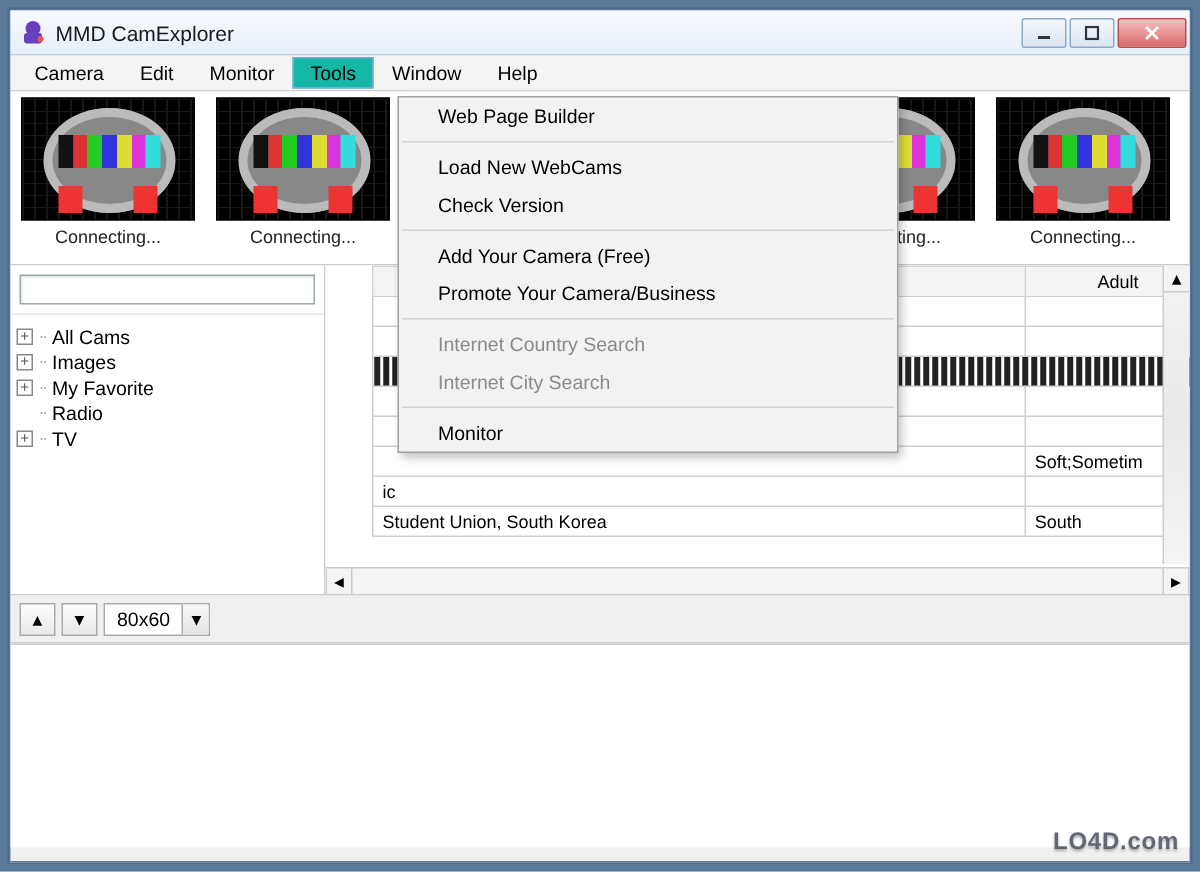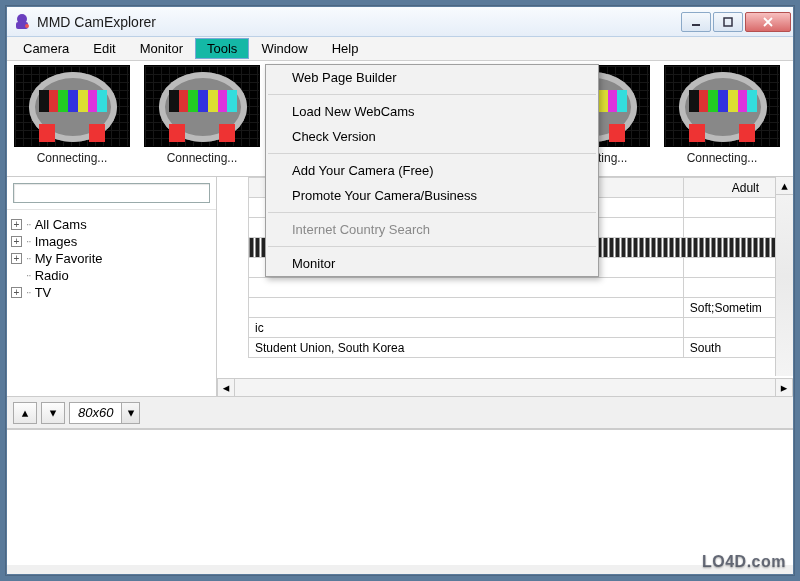--- a/index.html
+++ b/index.html
@@ -50,21 +50,21 @@
   th { background:#f4f4f4; font-weight:normal; position:relative; }
   .vscroll { position:absolute; right:0; top:0; bottom:20px; width:18px; background: repeating-linear-gradient(#f4f4f4,#eaeaea 50%,#f4f4f4); border-left:1px solid #ccc; }
   .vscroll .arrow { height:18px; border-bottom:1px solid #ccc; display:flex;align-items:center;justify-content:center;}
   .hscroll { position:absolute; left:0; right:0; bottom:0; height:18px; background:#f4f4f4; border-top:1px solid #ccc; display:flex; justify-content:space-between; }
   .hscroll .arrow { width:18px; display:flex;align-items:center;justify-content:center;border-right:1px solid #ccc;border-left:1px solid #ccc; }
   .film-row td { background: repeating-linear-gradient(90deg,#222 0 4px,#fff 4px 6px); height:20px; padding:0; }
 
   .bottom-bar { height:32px; background:#f0f0f0; border-bottom:1px solid #ccc; display:flex; align-items:center; gap:4px; padding:4px 6px; }
   .tri-btn { width:24px; height:22px; border:1px solid #aaa; background:linear-gradient(#fdfdfd,#e9e9e9); display:flex;align-items:center;justify-content:center; }
   .combo { display:flex; align-items:center; height:22px; border:1px solid #aaa; background:#fff; }
-  .combo span { padding:0 8px; font-size:13px;font-style:italic; }
+  .combo span { padding:0 8px; font-size:13px; }
   .combo .drop { width:18px; height:100%; border-left:1px solid #aaa; background:linear-gradient(#f6f6f6,#e4e4e4); display:flex;align-items:center;justify-content:center; }
   .lower-area { background:#fff; height:136px; border-top:1px solid #ccc; }
 
   .watermark { position:absolute; right:14px; bottom:10px; color:#0f172a; font-size:16px; letter-spacing:.5px; font-family: Arial, sans-serif; opacity:.65; text-shadow:0 1px 2px rgba(0,0,0,.5);font-weight:bold; }
 
   
   .dropdown { position:absolute; left:211px; top:57px; width:334px; background:#f2f2f2; border:1px solid #a0a0a0; box-shadow:2px 3px 6px rgba(0,0,0,.25); z-index:10;margin-left:47px; }
   .dropdown .mi { padding:5px 26px; cursor:default; }
   .dropdown .mi.disabled { color:#8a8a8a; }
   .dropdown .sep { height:1px; background:#d4d4d4; margin:4px 2px; }
@@ -339,18 +339,19 @@
   <div class="dropdown">
     <div class="mi">Web Page Builder</div>
     <div class="sep"></div>
     <div class="mi">Load New WebCams</div>
     <div class="mi">Check Version</div>
     <div class="sep"></div>
     <div class="mi">Add Your Camera (Free)</div>
     <div class="mi">Promote Your Camera/Business</div>
     <div class="sep"></div>
     <div class="mi disabled">Internet Country Search</div>
+    <div class="mi disabled">Internet City Search</div>
     <div class="sep"></div>
     <div class="mi">Monitor</div>
   </div>
 </div>
 
 <div class="watermark">LO4D.com</div>
 
 </body></html>

